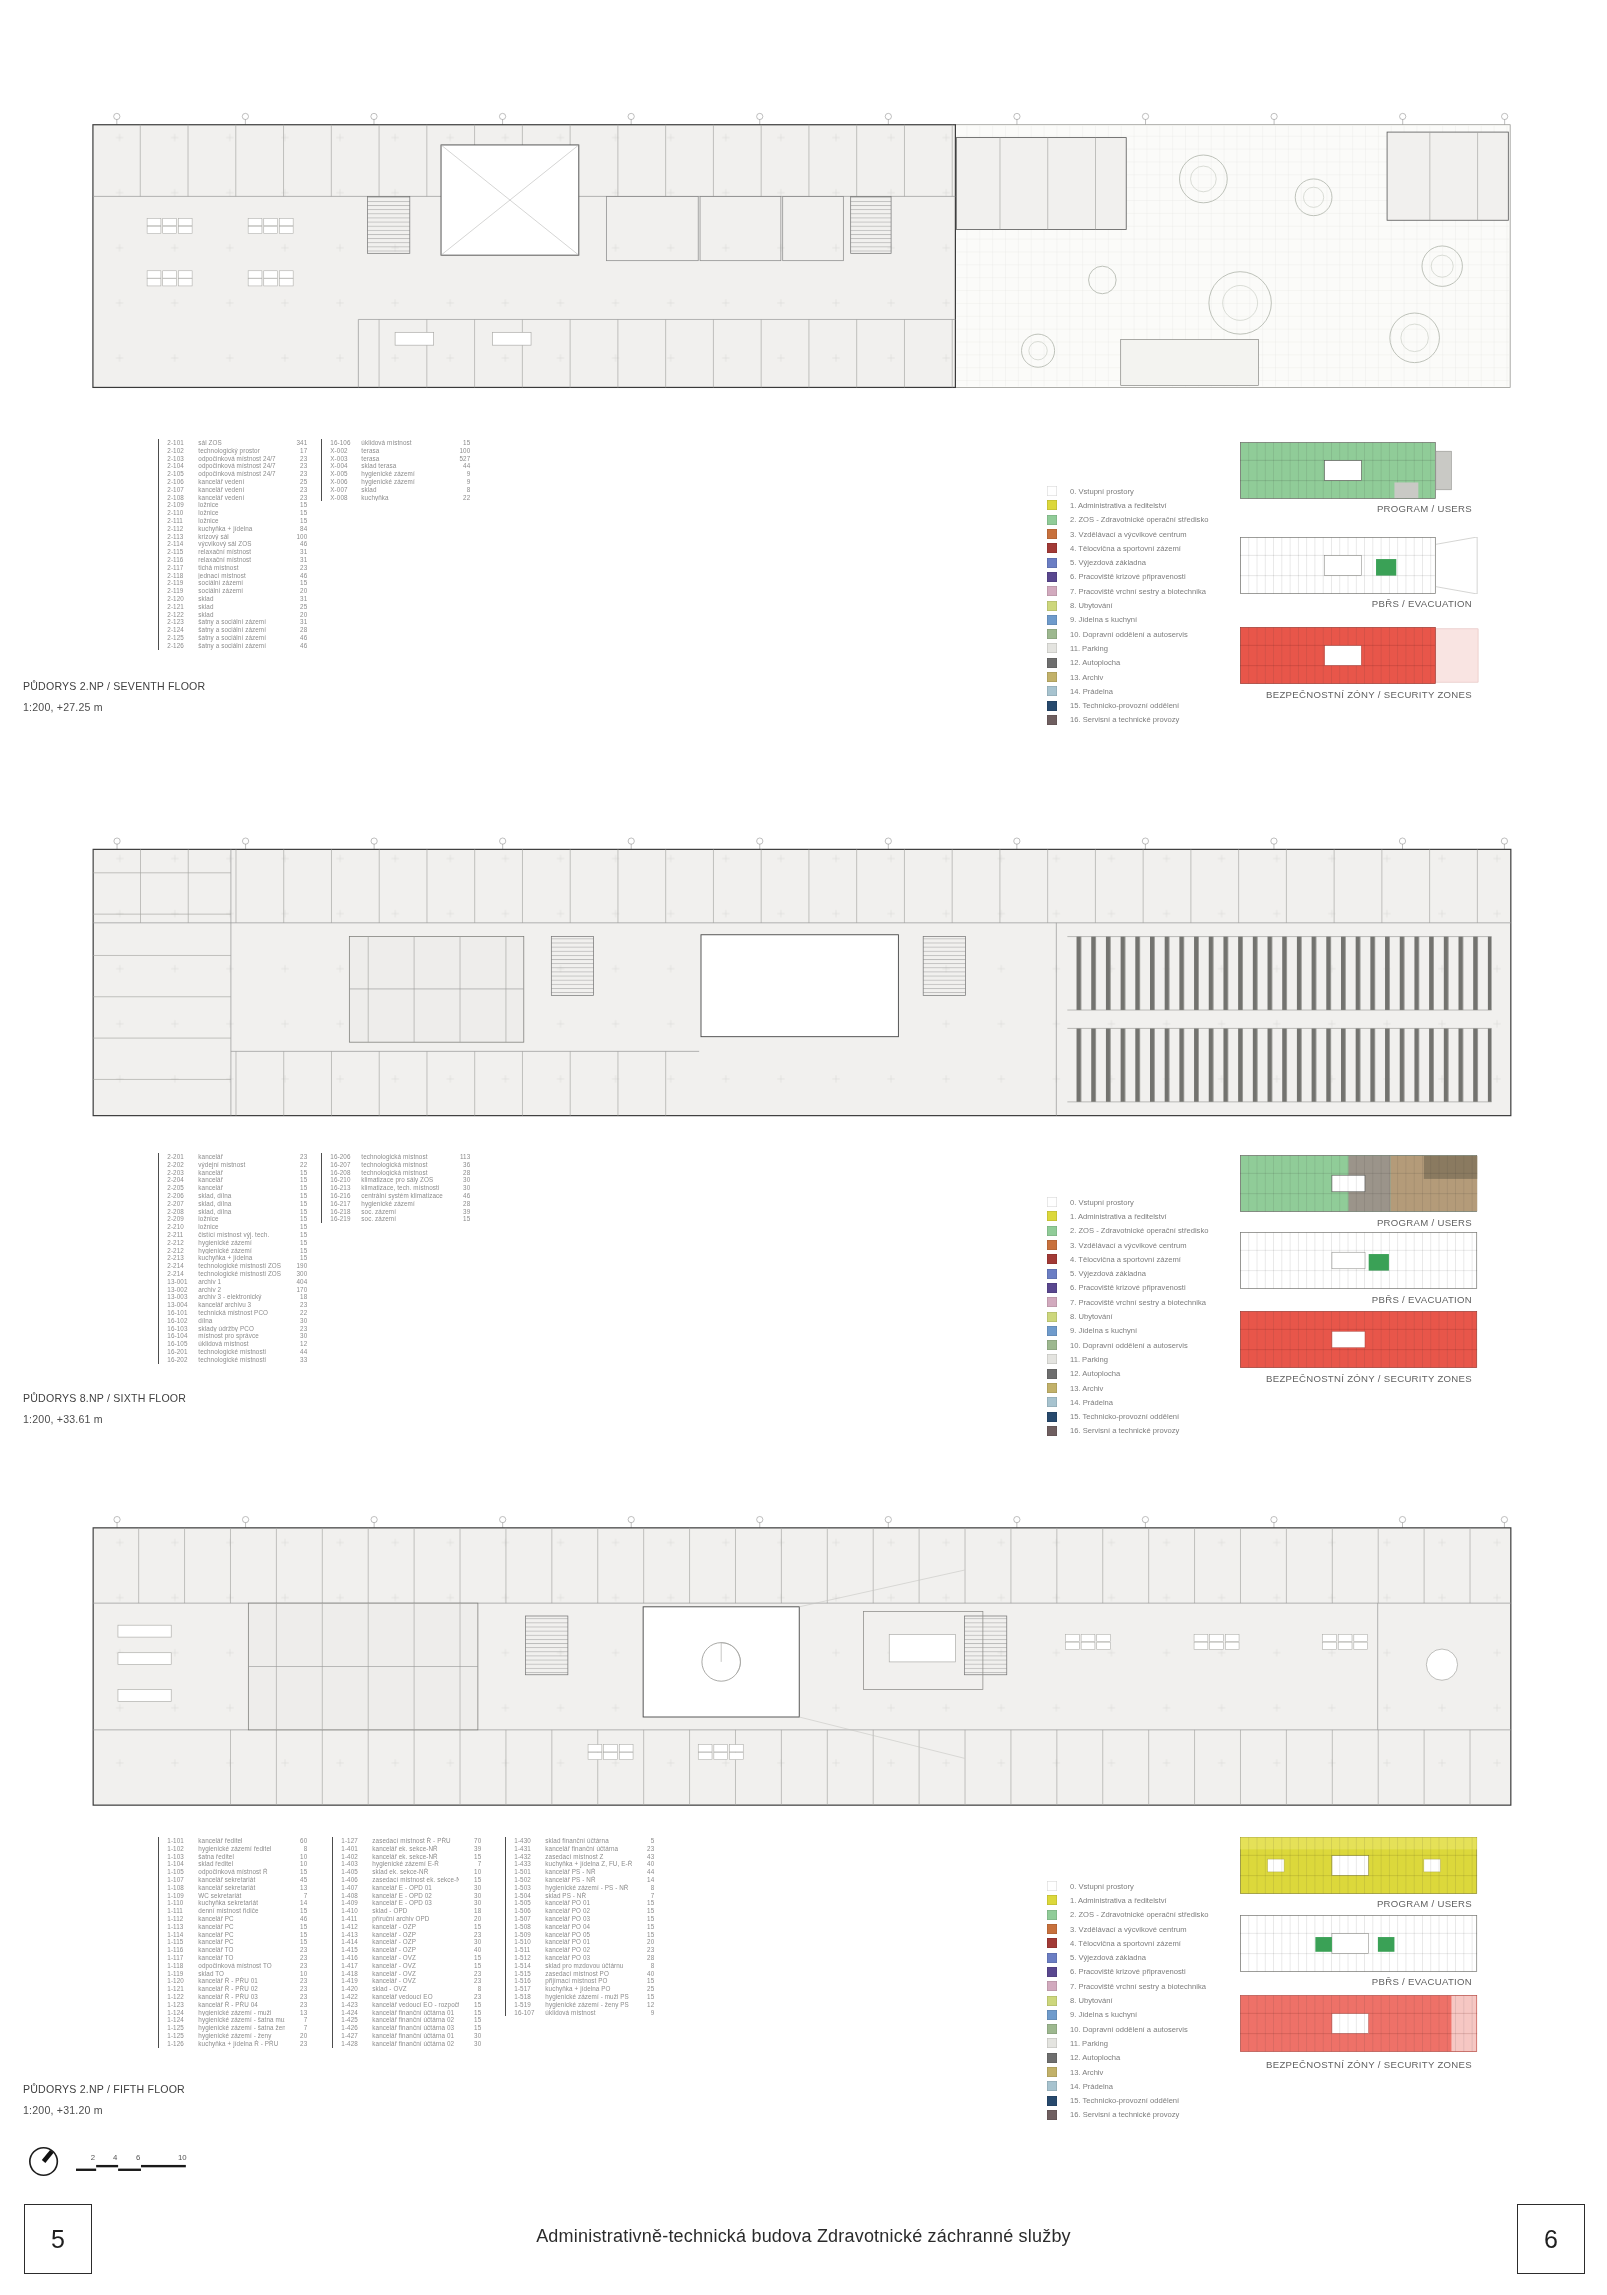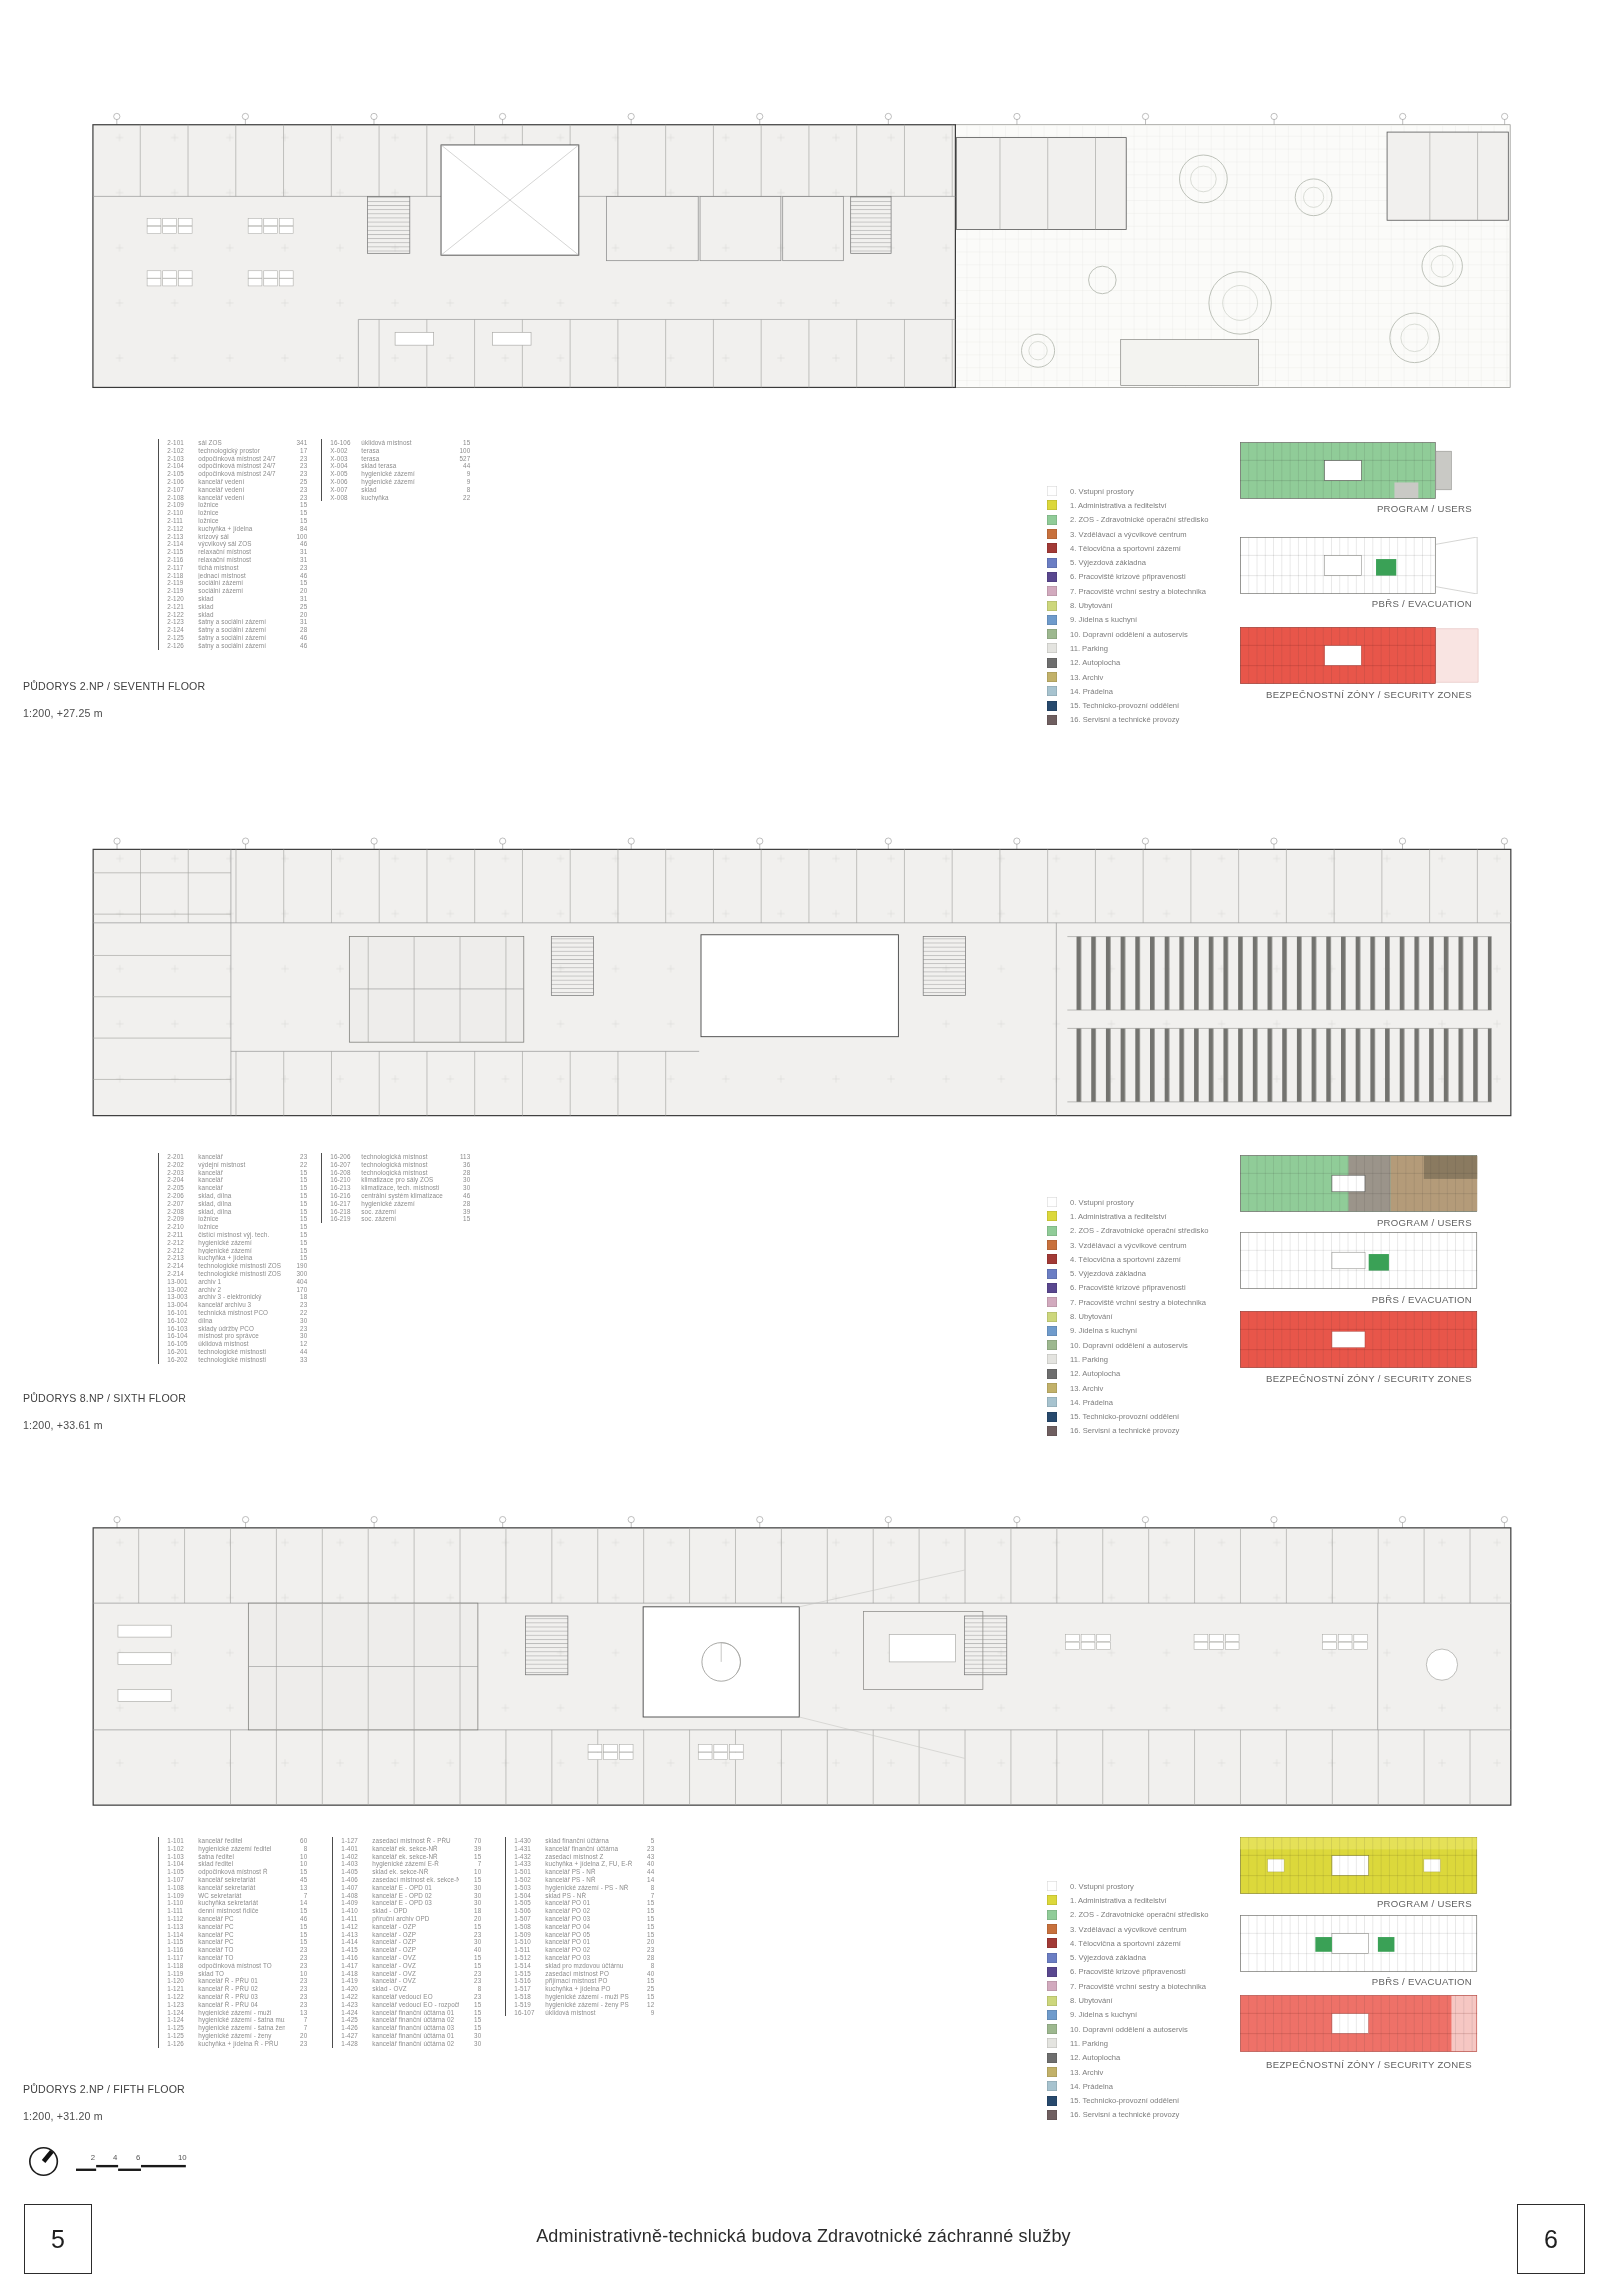--- a/index.html
+++ b/index.html
@@ -30,21 +30,21 @@
 
   
   .mini{position:absolute;left:1240px;width:239px;height:57px;}
   .mlabel{
     position:absolute;left:1231px;width:241px;text-align:right;
     font-size:9.6px;color:#616161;letter-spacing:0.3px;white-space:nowrap;
   }
 
   
   .ftitle{position:absolute;left:23px;font-size:10.6px;color:#3f3f3f;letter-spacing:0.2px;}
-  .ftitle .sub{margin-top:15px;color:#4d4d4d;}
+  .ftitle .sub{margin-top:9px;color:#4d4d4d;}
 
   
   .pagebox{
     position:absolute;width:66px;height:68px;border:1.3px solid #2c2c2c;
     display:flex;align-items:center;justify-content:center;
     font-size:25px;color:#1f1f1f;top:2204px;
   }
   .sheettitle{
     position:absolute;left:0;width:1607px;top:2226px;text-align:center;
     font-size:18px;color:#2b2b2b;letter-spacing:0.2px;

